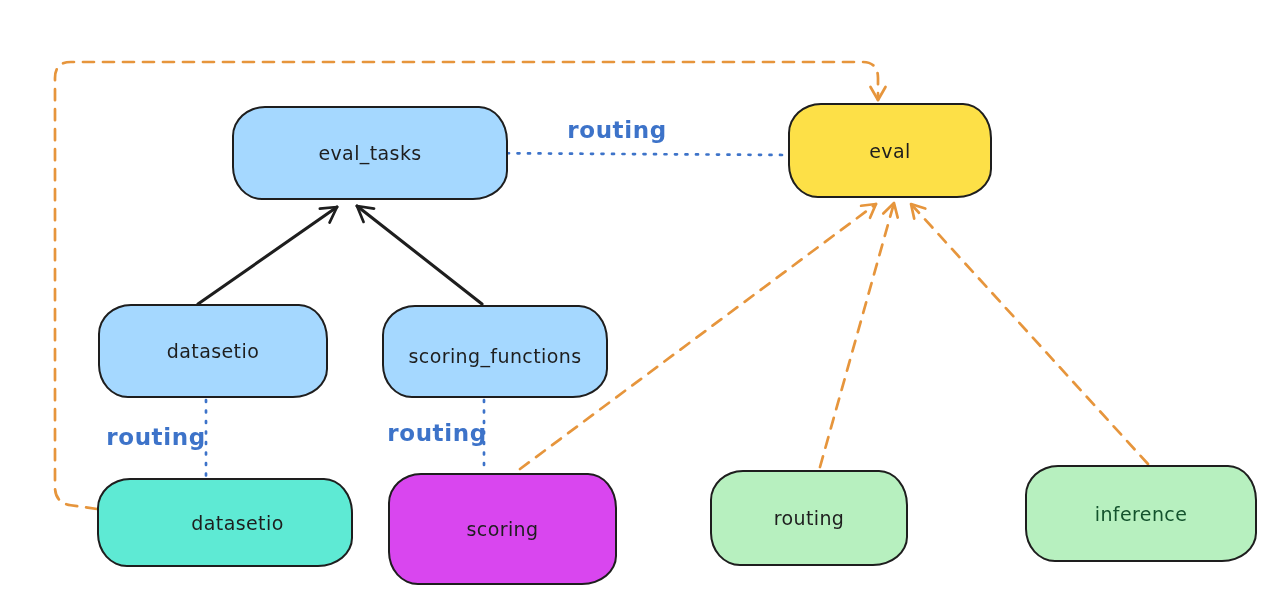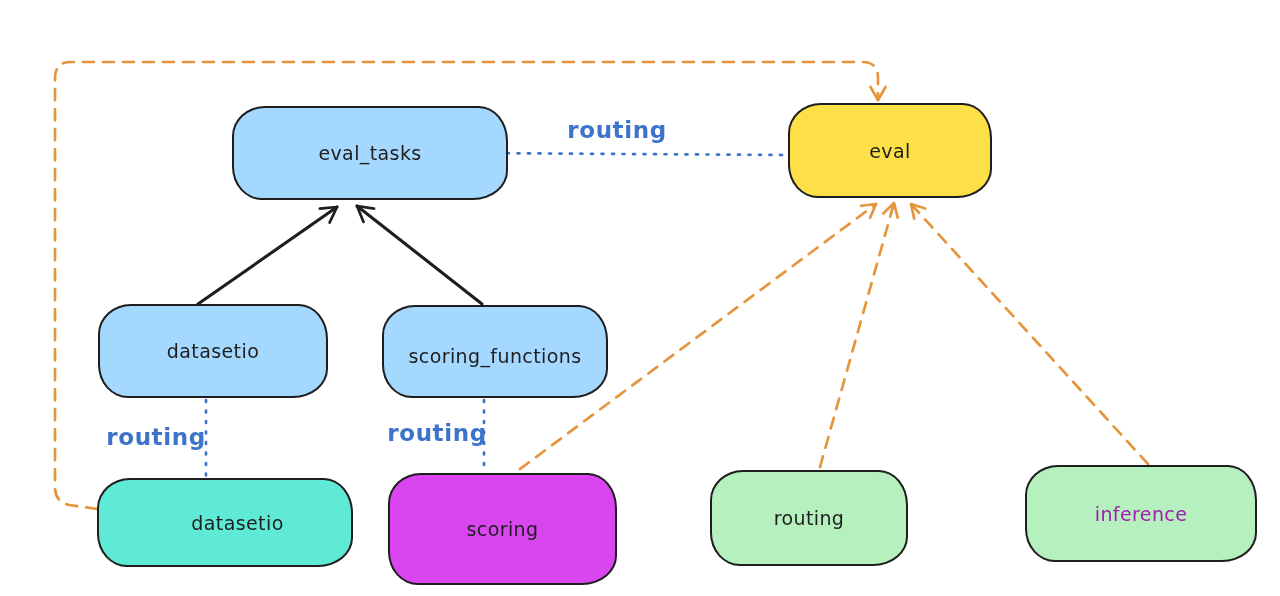--- a/index.html
+++ b/index.html
@@ -82,21 +82,21 @@
       <div class="node" style="left: 97px; top: 478px; width: 256px; height: 89px; background: #5eead4; border-color: rgb(30, 30, 30); padding-left: 25px;">
         <span class="node-label" style="color: rgb(30, 30, 30);">datasetio</span>
       </div>
       <div class="node" style="left: 388px; top: 473px; width: 229px; height: 112px; background: #d946ef; border-color: rgb(30, 30, 30);">
         <span class="node-label" style="color: rgb(30, 30, 30);">scoring</span>
       </div>
       <div class="node" style="left: 710px; top: 470px; width: 198px; height: 96px; background: rgb(183, 240, 191); border-color: rgb(30, 30, 30);">
         <span class="node-label" style="color: rgb(30, 30, 30);">routing</span>
       </div>
       <div class="node" style="left: 1025px; top: 465px; width: 232px; height: 97px; background: rgb(183, 240, 191); border-color: rgb(30, 30, 30);">
-        <span class="node-label" style="color: #a21caf;">inference</span>
+        <span class="node-label" style="color: #14532d;">inference</span>
       </div>
     </div>
   <div id="labels-layer">
       <div class="edge-label" style="left: 617px; top: 130px; color: rgb(61, 115, 201);">routing</div>
       <div class="edge-label" style="left: 156px; top: 437px; color: rgb(61, 115, 201);">routing</div>
       <div class="edge-label" style="left: 437px; top: 433px; color: rgb(61, 115, 201);">routing</div>
     </div>
 </div>
 
 </body></html>

